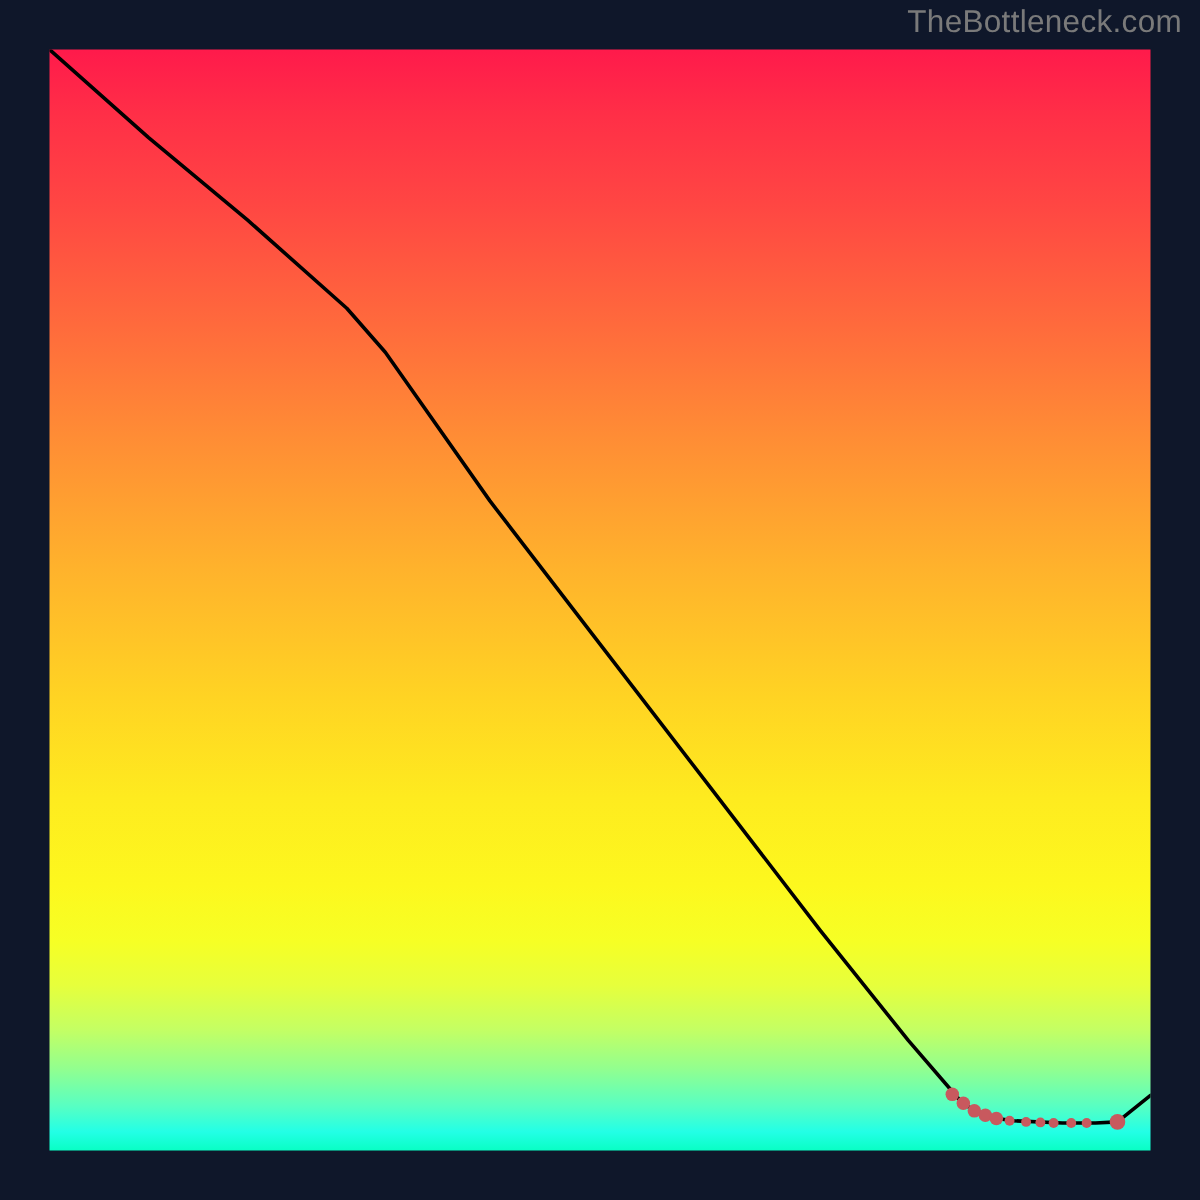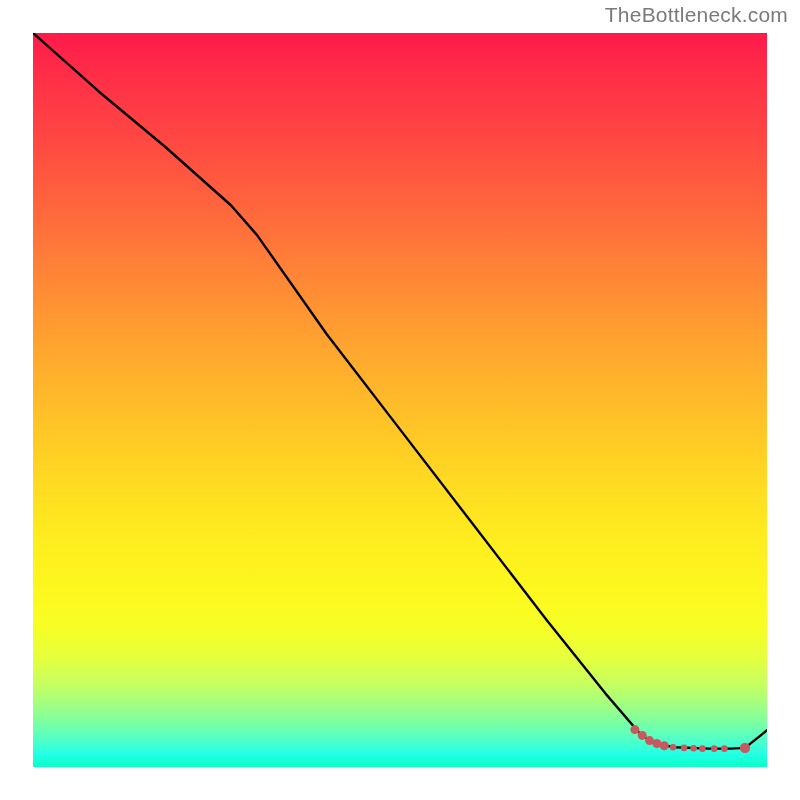--- a/index.html
+++ b/index.html
@@ -8,21 +8,21 @@
     width: 800px;
     height: 800px;
     background: #000;
     overflow: hidden;
     font-family: Arial, Helvetica, sans-serif;
   }
   .frame {
     position: relative;
     width: 800px;
     height: 800px;
-    background: #ffffff;
+    background: #0f172a;
   }
   .watermark {
     position: absolute;
     top: 3px;
     right: 12px;
     color: #7a7a7a;
     font-size: 21px;
     font-weight: 400;
     letter-spacing: 0.2px;
     font-family: Arial, Helvetica, sans-serif;

